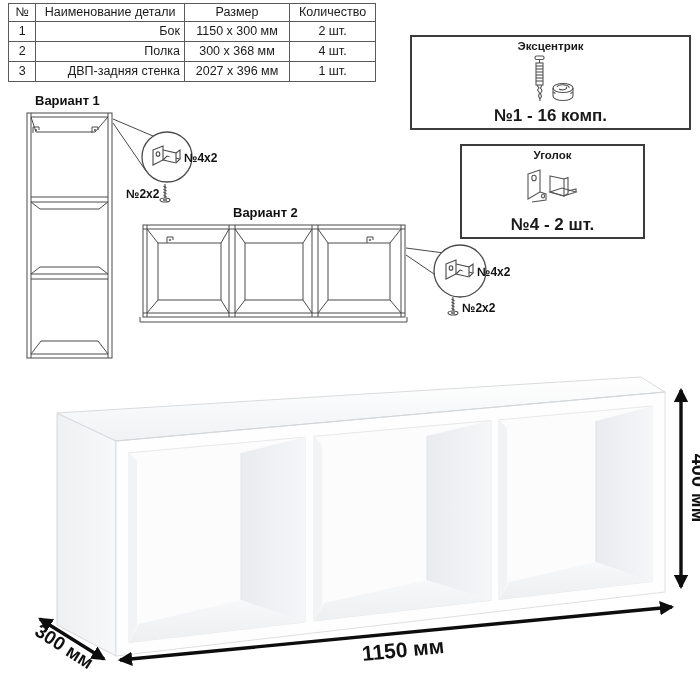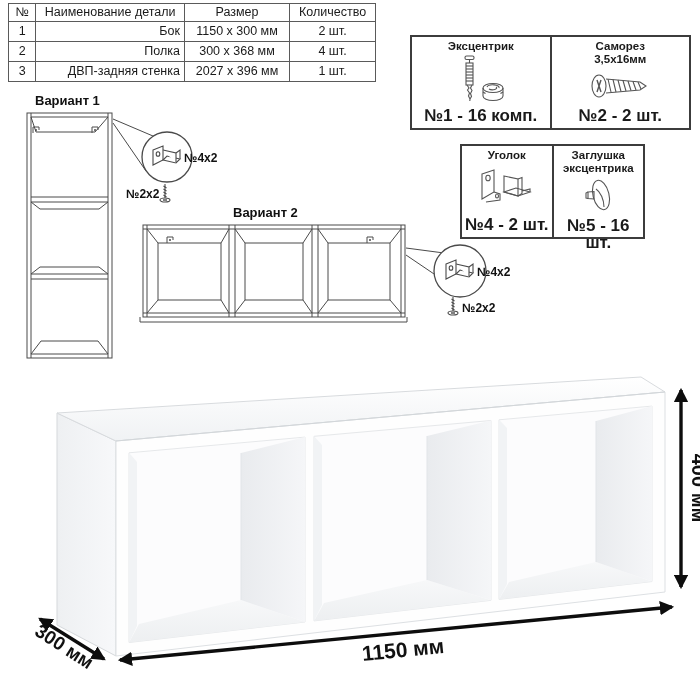--- a/index.html
+++ b/index.html
@@ -89,68 +89,38 @@
           <path d="M15,30 L17,33 L15.5,35 L17.5,38 L16.5,41 L18,44 L17.8,46 M20,30 L18.5,33 L20,35.5 L18.5,38.5 L19.5,41.5 L18,44"></path>
           <ellipse cx="41" cy="33" rx="10" ry="4.5"></ellipse>
           <path d="M31,33 L31,41 A10,4.5 0 0 0 51,41 L51,33"></path>
           <path d="M35,32 A6,2.6 0 0 1 47,33 M37,34 A4,1.7 0 0 0 44,32"></path>
           <line x1="31" y1="37" x2="33.5" y2="38.5"></line>
             <line x1="51" y1="37" x2="48.5" y2="38.5"></line>
         </svg>
       </div>
       <div class="hw-count">№1 - 16 комп.</div>
     </div>
-    <div class="hw-cell">
-      <div class="hw-title">
-        <span>Саморез</span><br>
-        <span>3,5х16мм</span>
-      </div>
-      <div class="hw-icon">
-        <svg width="64" height="36" viewBox="0 0 64 36" fill="none" stroke="#555" stroke-width="1.1">
-          <ellipse cx="11" cy="18" rx="7" ry="11"></ellipse>
-          <path d="M9,12 L13,24 M13,12 L9,24" stroke-width="1.4"></path>
-          <path d="M18,11 L52,14 L58,18 L52,22 L18,25"></path>
-          <path d="M20,11 L23,24 M25,11.5 L28,24 M30,12 L33,23.5 M35,12.5 L38,23 M40,13 L43,22.5 M45,13.5 L48,22 M50,14 L53,21"></path>
-        </svg>
-      </div>
-      <div class="hw-count">№2 - 2 шт.</div>
-    </div>
   </div>
 
   <div class="hw-row hw-row2">
     <div class="hw-cell">
       <div class="hw-title">Уголок</div>
       <div class="hw-icon">
         <svg width="62" height="46" viewBox="0 0 62 46" fill="none" stroke="#555" stroke-width="1.1">
           <path d="M6,8 L18,4 L18,26 L6,33 Z"></path>
           <ellipse cx="12" cy="12" rx="2.2" ry="2.8"></ellipse>
           <path d="M18,26 L24,28 L24,34 L10,36"></path>
           <path d="M28,10 L42,13 L42,30 L28,26 Z"></path>
           <path d="M28,26 L42,30 L54,26 L40,22 Z"></path>
           <path d="M42,13 L46,11.5 L46,27.5 L42,30 M54,26 L54,23 L46,25"></path>
           <ellipse cx="21" cy="30" rx="1.5" ry="2"></ellipse>
         </svg>
       </div>
       <div class="hw-count">№4 - 2 шт.</div>
     </div>
-    <div class="hw-cell">
-      <div class="hw-title">
-        <span>Заглушка</span><br>
-        <span>эксцентрика</span>
-      </div>
-      <div class="hw-icon">
-        <svg width="40" height="42" viewBox="0 0 40 42" fill="none" stroke="#555" stroke-width="1.1">
-          <ellipse cx="23" cy="20" rx="8" ry="15" transform="rotate(-14 23 20)"></ellipse>
-          <path d="M18,14 A8,15 -14 0 1 26,32"></path>
-          <path d="M10,17 L16,16.5 L16,24 L10,23.5 Z"></path>
-          <path d="M10,17 L8,18 L8,23 L10,23.5"></path>
-        </svg>
-      </div>
-      <div class="hw-count">№5 - 16 шт.</div>
-    </div>
   </div>
 
   <svg class="overlay" viewBox="0 0 700 690">
     <defs>
       <marker id="arr" viewBox="0 0 10 10" refX="8.5" refY="5" markerWidth="4.2" markerHeight="4.2" orient="auto-start-reverse">
         <path d="M0,0 L10,5 L0,10 Z" fill="#0d0d0d"></path>
       </marker>
       <linearGradient id="gTop" x1="0" y1="0" x2="0" y2="1">
         <stop offset="0" stop-color="#ffffff"></stop>
           <stop offset="1" stop-color="#f0f2f4"></stop>

